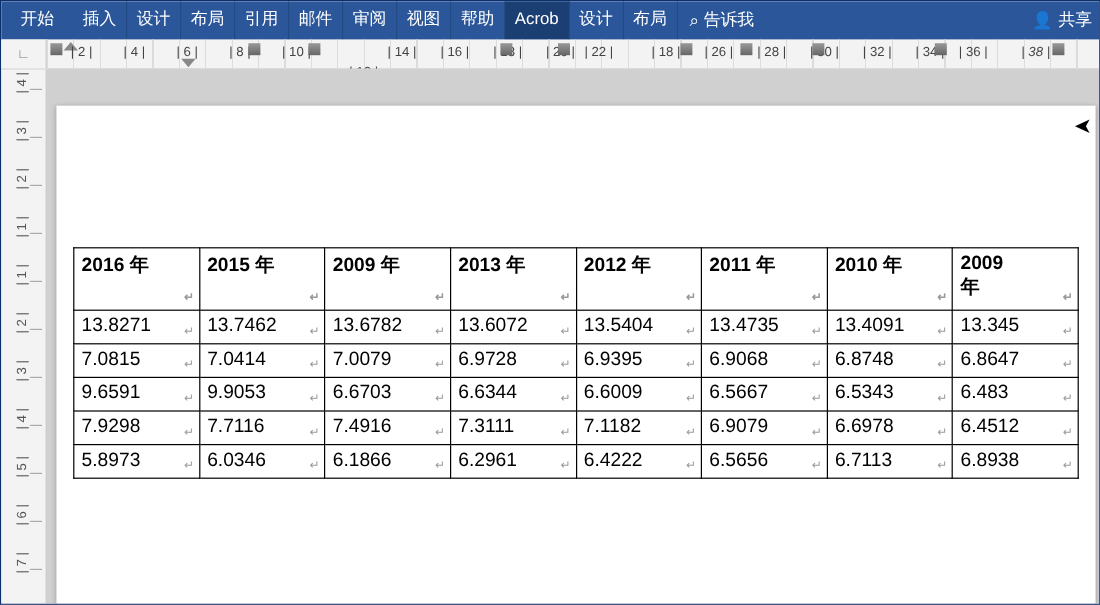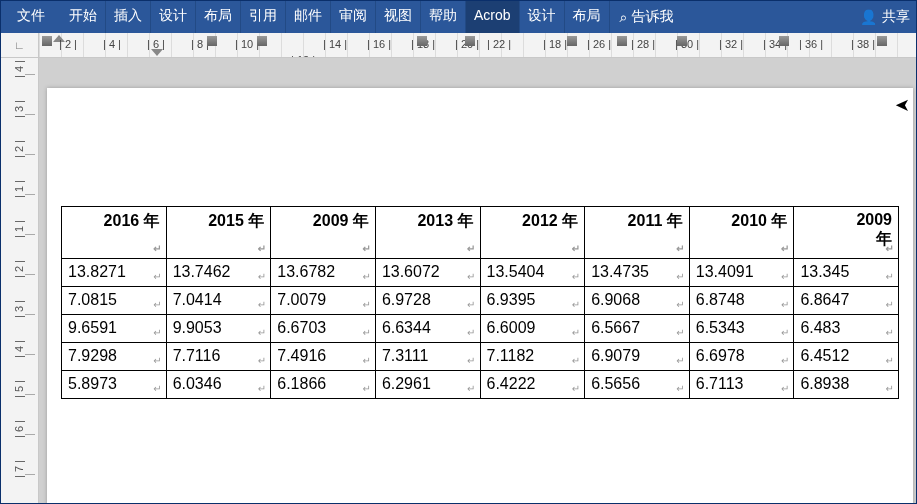--- a/index.html
+++ b/index.html
@@ -145,41 +145,39 @@
     padding: 4px 6px;
     text-align: left;
     vertical-align: top;
     position: relative;
     height: 28px;
     overflow:hidden;
   }
   table.doc th {
     font-weight: 700;
     height: 52px;
-    text-align: right;
   }
   .pm {
     font-size: 10px;
     color: #9a9a9a;
     position: absolute;
     right: 4px;
     bottom: 4px;
   }
   
   .cursor-arrow {
     position:absolute; top:36px; right:6px;
     font-size:18px; color:#000; z-index:50;
     transform: scaleX(-1);
   }
 </style>
 </head>
 <body>
 
 <div class="ribbon">
-  <div class="tab">文件</div>
   <div class="tab">开始</div>
   <div class="tab">插入</div>
   <div class="tab">设计</div>
   <div class="tab">布局</div>
   <div class="tab">引用</div>
   <div class="tab">邮件</div>
   <div class="tab">审阅</div>
   <div class="tab">视图</div>
   <div class="tab">帮助</div>
   <div class="tab active">Acrob</div>
@@ -211,21 +209,21 @@
       <span class="num" style="left: 372px;">| 18 |</span>
       <span class="num" style="left: 416px;">| 20 |</span>
       <span class="num" style="left: 448px;">| 22 |</span>
       <span class="num" style="left: 504px;">| 18 |</span>
       <span class="num" style="left: 548px;">| 26 |</span>
       <span class="num" style="left: 592px;">| 28 |</span>
       <span class="num" style="left: 636px;">| 30 |</span>
       <span class="num" style="left: 680px; text-align: right;">| 32 |</span>
       <span class="num" style="left: 724px;">| 34 |</span>
       <span class="num" style="left: 760px;">| 36 |</span>
-      <span class="num" style="left: 812px;">| 38 |</span>
+      <span class="num" style="left: 812px; font-style: italic;">| 38 |</span>
       <span class="tabstop" style="left: 3px;"></span>
       <span class="tabstop" style="left: 168px;"></span>
       <span class="tabstop" style="left: 218px;"></span>
       <span class="tabstop" style="left: 378px;"></span>
       <span class="tabstop" style="left: 426px;"></span>
       <span class="tabstop" style="left: 528px;"></span>
       <span class="tabstop" style="left: 578px;"></span>
       <span class="tabstop" style="left: 638px;"></span>
       <span class="tabstop" style="left: 740px;"></span>
       <span class="tabstop" style="left: 838px;"></span>

